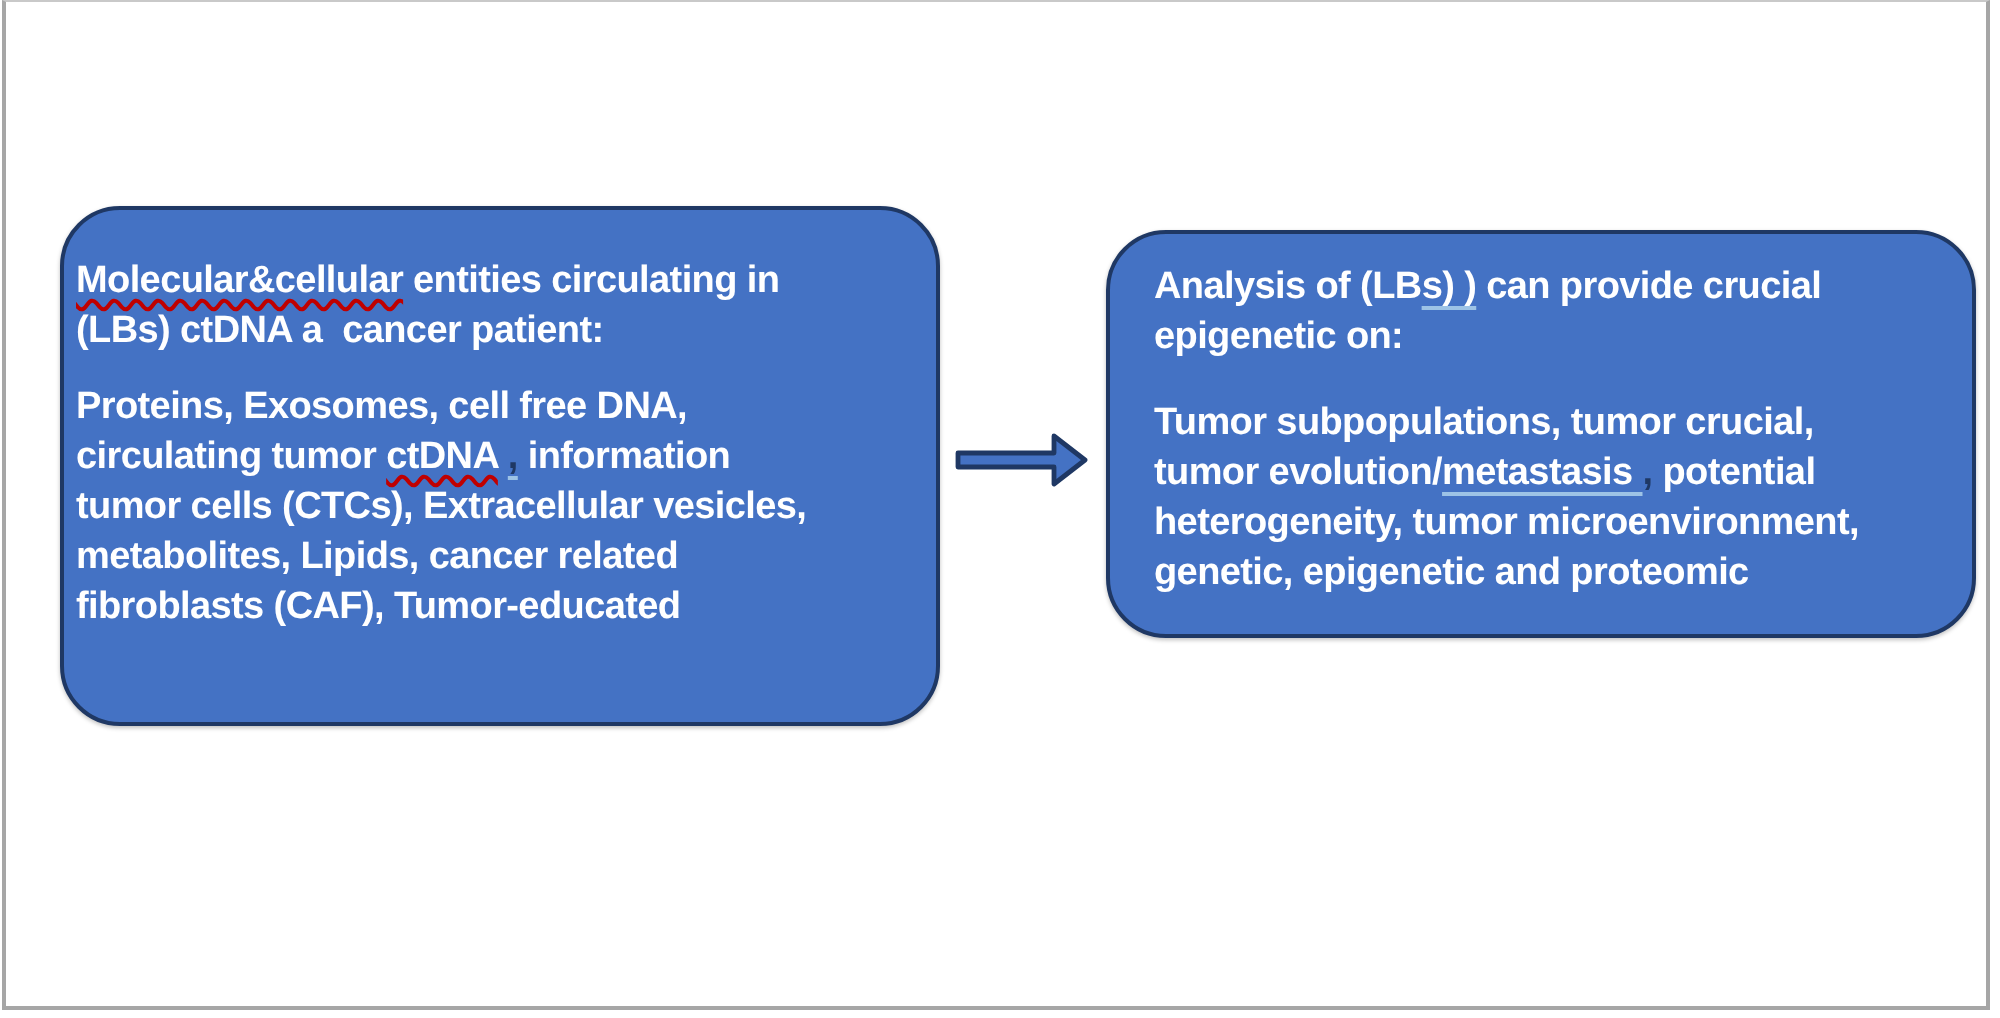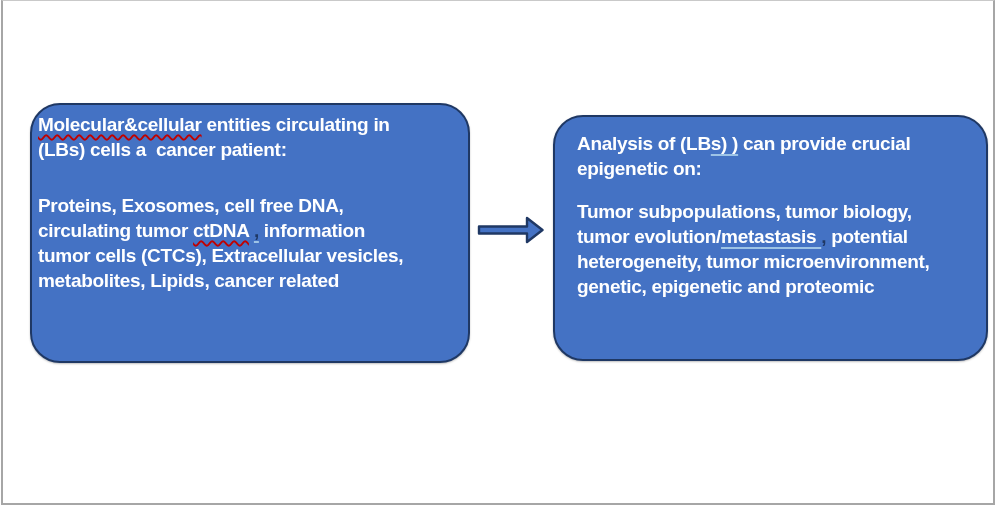--- a/index.html
+++ b/index.html
@@ -38,30 +38,30 @@
     font-size: 19px;
     line-height: 25px;
     letter-spacing: -0.3px;
     box-shadow: 0 1px 2px rgba(0,0,0,0.25);
   }
   .bubble.left {
     left: 30px;
     top: 103px;
     width: 440px;
     height: 260px;
-    padding: 7px 4px 0 6px;
+    padding: 23px 4px 0 6px;
   }
   .bubble.right {
     left: 553px;
     top: 115px;
     width: 435px;
-    height: 246px;
+    height: 204px;
     padding: 14px 6px 0 22px;
   }
-  .bubble.left .para + .para { margin-top: 31px; }
+  .bubble.left .para + .para { margin-top: 13px; }
   .bubble.right .para + .para { margin-top: 18px; }
   .line { white-space: pre; }
   .seg { white-space: pre; }
   
   .sp-red {
     text-decoration: underline;
     text-decoration-style: wavy;
     text-decoration-color: #C00000;
     text-decoration-thickness: 2px;
     text-underline-offset: 3px;
@@ -91,38 +91,39 @@
   }
 </style>
 </head>
 <body>
 
 <div class="slide-frame"></div>
 
 <div class="bubble left">
     <div class="para">
       <div class="line"><span class="seg sp-red">Molecular&amp;cellular</span><span class="seg"> entities circulating in</span></div>
-      <div class="line"><span class="seg">(LBs) cells </span><span class="seg gr-double">a  cancer</span><span class="seg"> patient:</span></div>
+      <div class="line"><span class="seg">(LBs) ctDNA </span><span class="seg gr-double">a  cancer</span><span class="seg"> patient:</span></div>
     </div>
     <div class="para">
       <div class="line"><span class="seg">Proteins, Exosomes, cell free DNA,</span></div>
       <div class="line"><span class="seg">circulating tumor </span><span class="seg sp-red">ctDNA</span><span class="seg"> </span><span class="seg navy gr-line">,</span><span class="seg"> information</span></div>
       <div class="line"><span class="seg">tumor cells (CTCs), Extracellular vesicles,</span></div>
       <div class="line"><span class="seg">metabolites, Lipids, cancer related</span></div>
+      <div class="line"><span class="seg">fibroblasts (CAF), Tumor-educated</span></div>
     </div>
   </div>
 
 <svg class="arrow-svg" viewBox="0 0 70 32" aria-hidden="true">
   <path d="M 3,12.5 L 51,12.5 L 51,4 L 66.5,16 L 51,28 L 51,19.5 L 3,19.5 Z" fill="#4472C4" stroke="#1F3864" stroke-width="2.4" stroke-linejoin="round"></path>
 </svg>
 
 <div class="bubble right">
     <div class="para">
       <div class="line"><span class="seg">Analysis of (LB</span><span class="seg gr-line">s) )</span><span class="seg"> can provide crucial</span></div>
       <div class="line"><span class="seg">epigenetic on:</span></div>
     </div>
     <div class="para">
-      <div class="line"><span class="seg">Tumor subpopulations, tumor biology,</span></div>
+      <div class="line"><span class="seg">Tumor subpopulations, tumor crucial,</span></div>
       <div class="line"><span class="seg">tumor evolution/</span><span class="seg gr-line">metastasis </span><span class="seg navy">,</span><span class="seg"> potential</span></div>
       <div class="line"><span class="seg">heterogeneity, tumor microenvironment,</span></div>
       <div class="line"><span class="seg">genetic, epigenetic and proteomic</span></div>
     </div>
   </div>
 
 </body></html>

